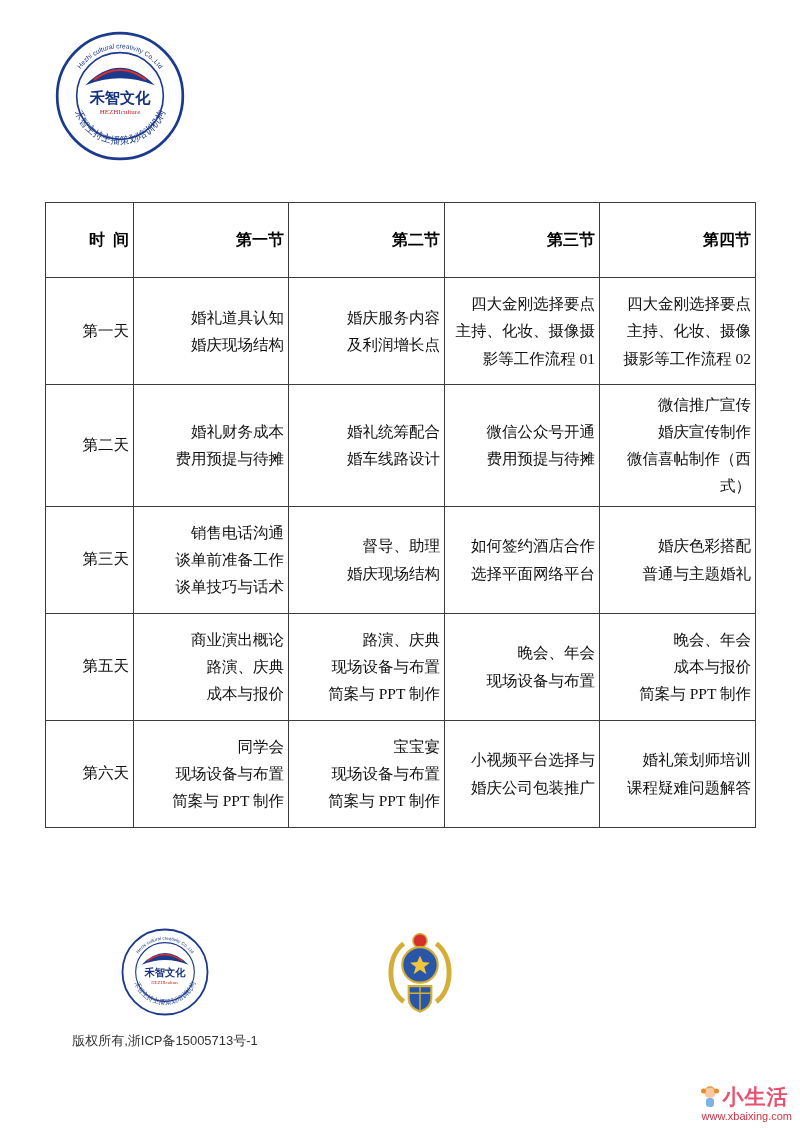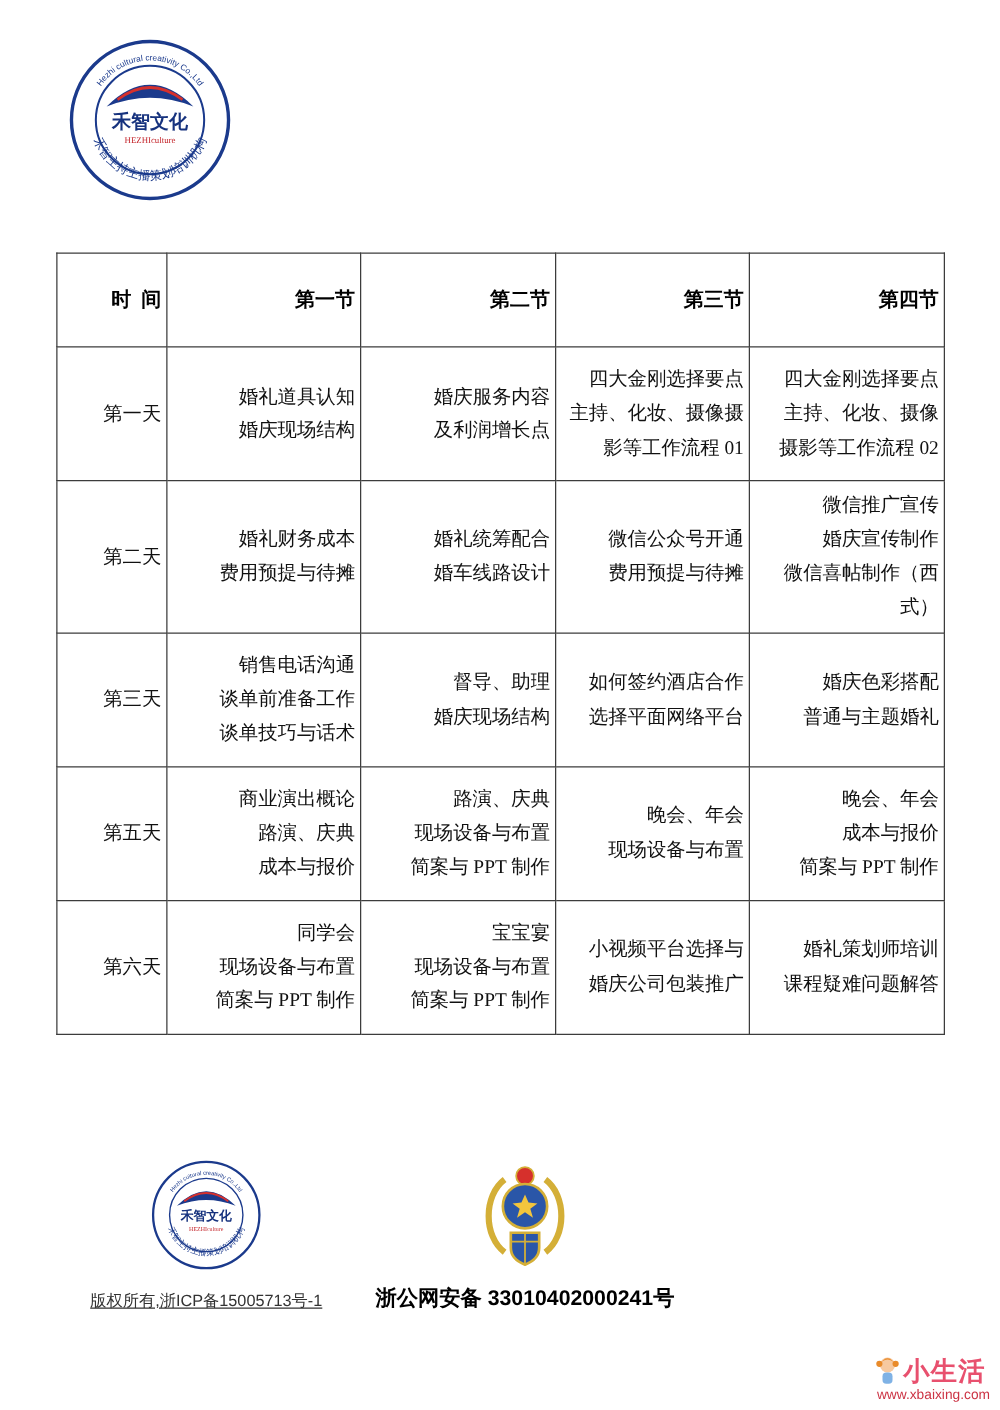--- a/index.html
+++ b/index.html
@@ -63,21 +63,21 @@
     display:flex; flex-direction:column; align-items:center;
     height:122px;
   }
   .footer-left   { left:70px;  width:190px; }
   .footer-center { left:310px; width:220px; }
   .footer-right  { left:555px; width:190px; }
   .logo-footer { width:88px; height:88px; }
   .police-badge { width:78px; height:88px; }
   .baidu-logo { width:58px; height:50px; }
   .caption { margin-top:auto; }
-  .copyright-text { font-size:13px; color:#333; font-family:"Liberation Sans", sans-serif;text-decoration:underline; }
+  .copyright-text { font-size:13px; color:#333; font-family:"Liberation Sans", sans-serif; }
   .police-text {
     font-size:17px; font-weight:bold; color:#000;
     font-family:"Liberation Sans", sans-serif;
     white-space:nowrap;
   }
   .baidu-title {
     font-size:17px; font-weight:bold; color:#123a7a;
     font-family:"Liberation Sans", sans-serif;
     margin-top:2px;
   }
@@ -230,21 +230,20 @@
     <div class="footer-block footer-center">
       <svg class="police-badge" viewBox="0 0 110 120" aria-hidden="true">
         <path d="M32,102 C8,84 8,38 32,20" stroke="#d4af37" stroke-width="7" fill="none"></path>
         <path d="M78,102 C102,84 102,38 78,20" stroke="#d4af37" stroke-width="7" fill="none"></path>
         <circle cx="55" cy="16" r="10" fill="#d6302c" stroke="#d4af37" stroke-width="2"></circle>
         <circle cx="55" cy="50" r="25" fill="#2a56a8" stroke="#d4af37" stroke-width="3"></circle>
         <polygon points="55,37 59,46 69,47 61,53 64,63 55,57 46,63 49,53 41,47 51,46" fill="#f2c53d"></polygon>
         <path d="M39,80 L71,80 L71,97 Q71,110 55,116 Q39,110 39,97 Z" fill="#2a56a8" stroke="#d4af37" stroke-width="3"></path>
         <path d="M39,90 L71,90 M55,80 L55,116" stroke="#d4af37" stroke-width="2" fill="none"></path>
       </svg>
-      <div class="caption police-text">浙公网安备 33010402000241号</div>
     </div>
 
 
   </div>
 
   <div class="watermark">
     <div class="wm-top">
       <svg width="20" height="26" viewBox="0 0 20 26" aria-hidden="true">
         <circle cx="10" cy="8" r="6" fill="#f6c9a0"></circle>
         <path d="M4,7 Q10,-2 16,7 L14,5 Q10,2 6,5 Z" fill="#e98b2a"></path>

